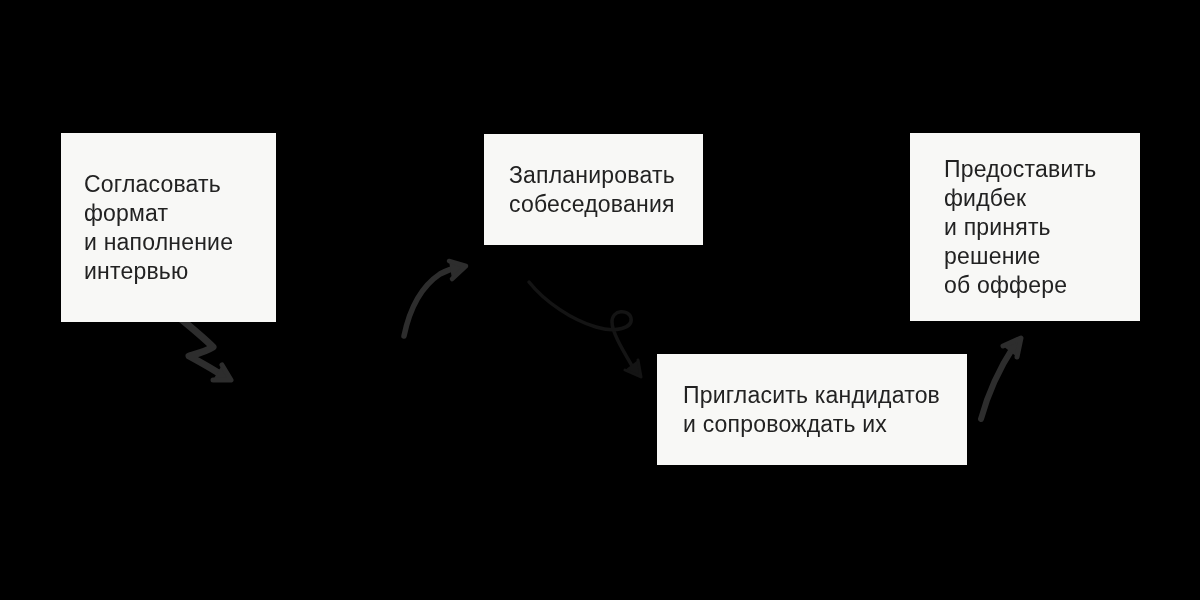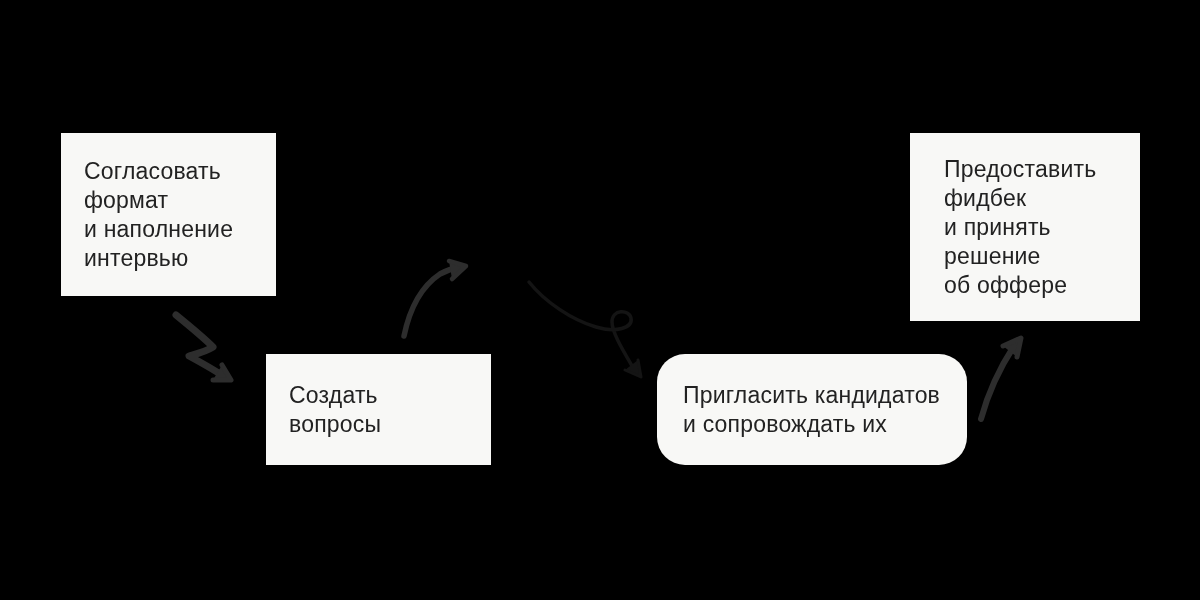--- a/index.html
+++ b/index.html
@@ -46,24 +46,24 @@
     box-sizing: border-box;
     padding-left: 23px;
     padding-right: 12px;
   }
   .node .label {
     white-space: pre-line;
     font-size: 23px;
     line-height: 29px;
     letter-spacing: 0.2px;
   }
-  .node-1 { left: 61px;  top: 133px; width: 215px; height: 163px; }
+  .node-1 { left: 61px;  top: 133px; width: 215px; height: 189px; }
   .node-2 { left: 266px; top: 354px; width: 225px; height: 111px; }
   .node-3 { left: 484px; top: 134px; width: 219px; height: 111px; padding-left: 25px; }
-  .node-4 { left: 657px; top: 354px; width: 310px; height: 111px; padding-left: 26px; border-radius: 28px; }
+  .node-4 { left: 657px; top: 354px; width: 310px; height: 111px; padding-left: 26px; }
   .node-5 { left: 910px; top: 133px; width: 230px; height: 188px; padding-left: 34px; }
 </style>
 </head>
 <body>
 
 <div class="canvas">
 
   <svg class="arrows" viewBox="0 0 1200 600" xmlns="http://www.w3.org/2000/svg">
 
     <g>
@@ -87,25 +87,25 @@
     </g>
   </svg>
 
   <div class="node node-1">
     <div class="label">Согласовать
 формат
 и наполнение
 интервью</div>
   </div>
 
-  <div class="node node-2">
-    <div class="label">Создать
-вопросы</div>
+
+  <div class="node node-3">
+    <div class="label">Запланировать
+собеседования</div>
   </div>
-
 
   <div class="node node-4">
     <div class="label">Пригласить кандидатов
 и сопровождать их</div>
   </div>
 
   <div class="node node-5">
     <div class="label">Предоставить
 фидбек
 и принять

